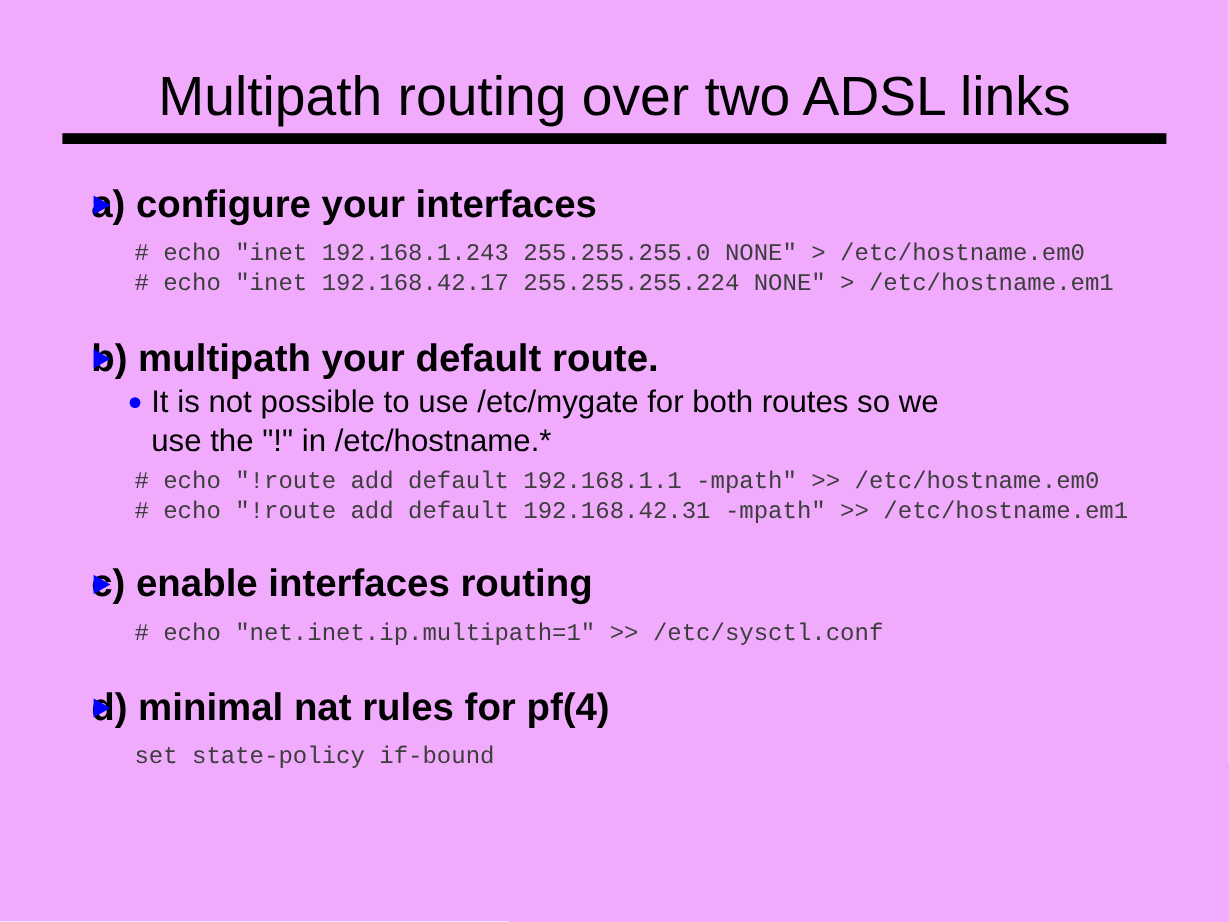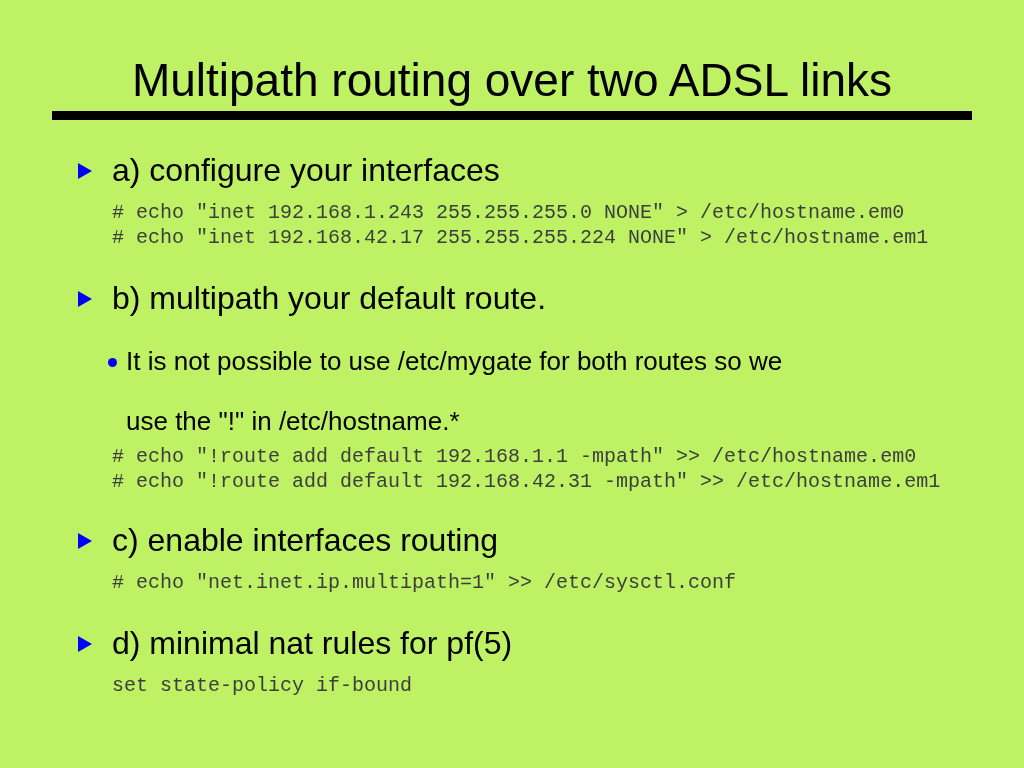--- a/index.html
+++ b/index.html
@@ -4,21 +4,21 @@
 <style>
   html, body {
     margin: 0;
     padding: 0;
     background: #ffffff;
   }
   #slide {
     position: relative;
     width: 1024px;
     height: 768px;
-    background: #bef264;
+    background: #f0abfc;
     overflow: hidden;
     font-family: "Liberation Sans", sans-serif;
     color: #000000;
   }
 
   
   #title-block {
     position: absolute;
     left: 52px;
     top: 52px;
@@ -48,24 +48,24 @@
     width: 1024px;
   }
 
   .section {
     position: relative;
   }
 
   
   .lvl1 {
     position: relative;
-    padding-left: 112px;
+    padding-left: 76px;
     font-size: 32px;
     line-height: 40px;
-    font-weight: 400;
+    font-weight: 700;
     color: #000000;
     white-space: nowrap;
   }
   .tri-bullet {
     position: absolute;
     left: 78px;
     top: 13px;
     width: 0;
     height: 0;
     border-left: 14px solid #0000ff;
@@ -85,21 +85,20 @@
     position: absolute;
     left: 108px;
     top: 13px;
     width: 9px;
     height: 9px;
     border-radius: 50%;
     background: #0000ff;
   }
   .lvl2 .wrap {
     display: block;
-    margin-top: 27px;
   }
 
   
   .code {
     padding-left: 112px;
     font-family: "Liberation Mono", "DejaVu Sans Mono", monospace;
     font-size: 20px;
     line-height: 25px;
     color: #3d3d3d;
     white-space: pre;
@@ -159,20 +158,20 @@
       </div>
       <div class="gap-a"></div>
       <div class="code"># echo "net.inet.ip.multipath=1" &gt;&gt; /etc/sysctl.conf</div>
     </div>
 
     <div class="gap-s3"></div>
 
     <div class="section">
       <div class="lvl1">
         <span class="tri-bullet"></span>
-        <span>d) minimal nat rules for pf(5)</span>
+        <span>d) minimal nat rules for pf(4)</span>
       </div>
       <div class="gap-a"></div>
       <div class="code">set state-policy if-bound</div>
     </div>
 
   </div>
 </div>
 
 </body></html>

